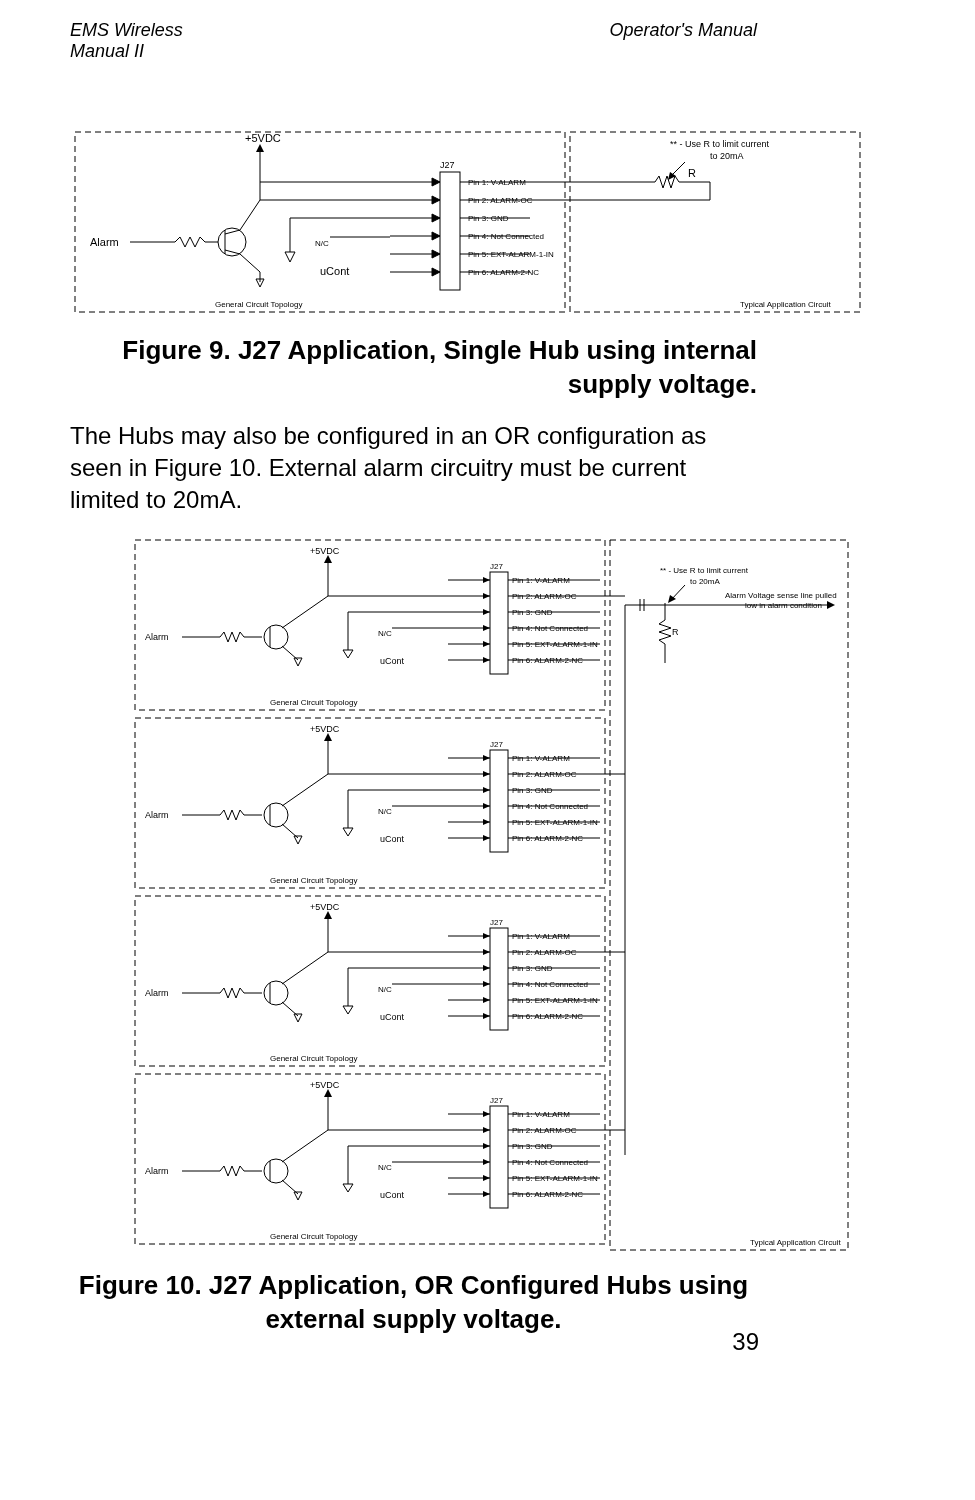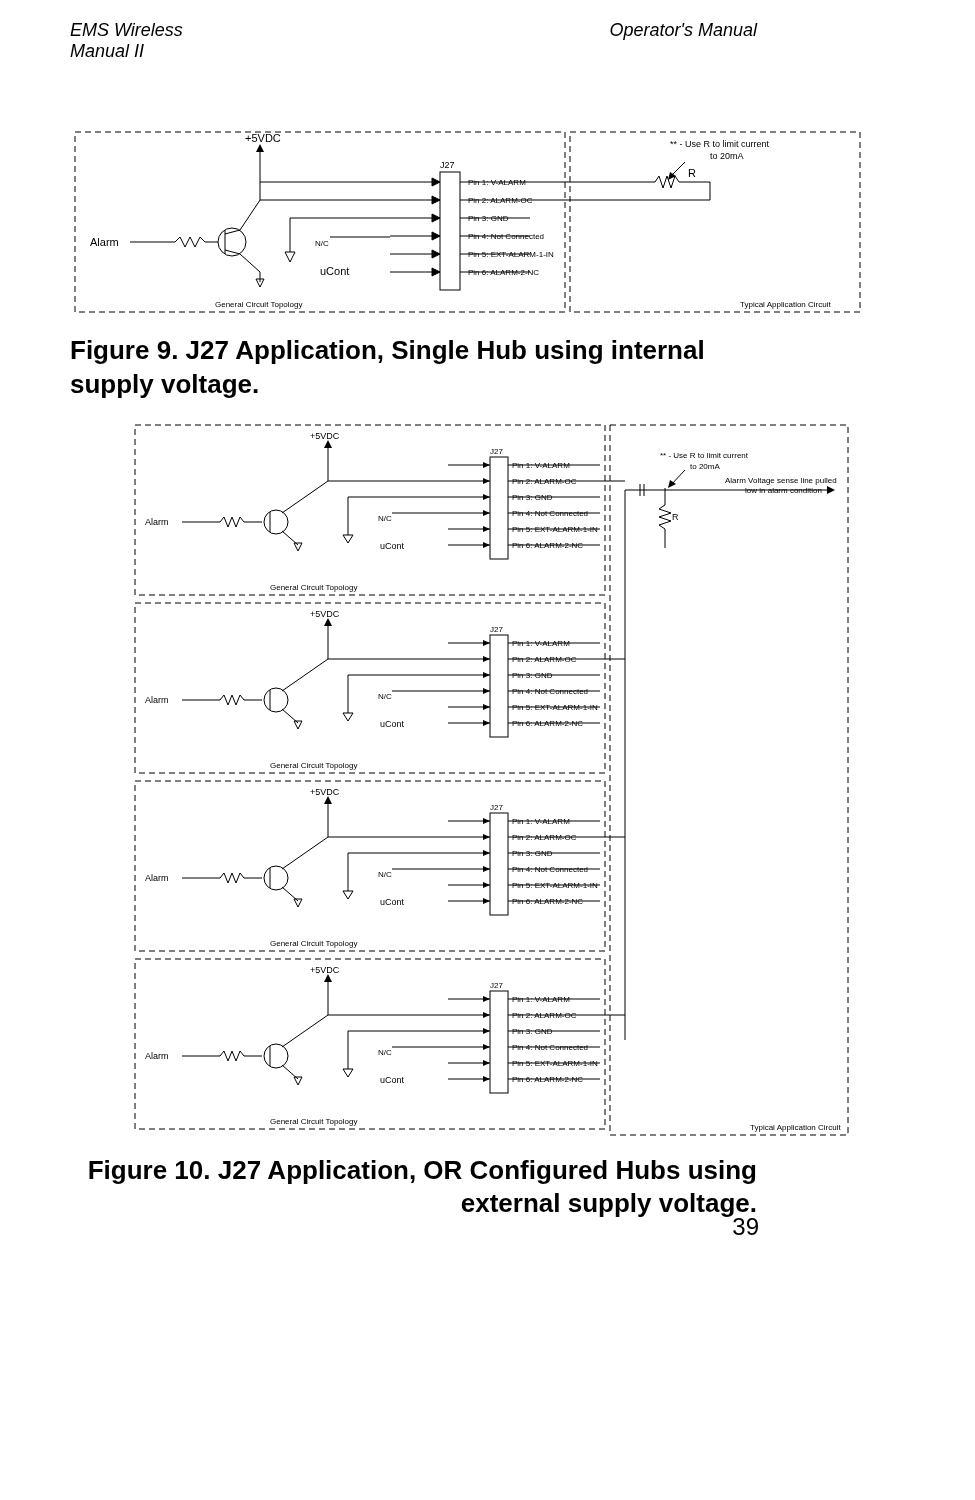--- a/index.html
+++ b/index.html
@@ -18,28 +18,28 @@
   .header {
     display: flex;
     justify-content: space-between;
     font-style: italic;
     font-size: 18px;
     margin-bottom: 60px;
   }
   .header-left { text-align: left; }
   .header-right { }
   .figure-caption {
-    text-align: left;
+    text-align: right;
     font-weight: bold;
     font-size: 26px;
     margin: 12px 0 18px 0;
     line-height: 1.3;
   }
   .figure-caption2 {
-    text-align: right;
+    text-align: center;
     font-weight: bold;
     font-size: 26px;
     margin: 14px 0 10px 0;
     line-height: 1.3;
   }
   .body-text {
     font-size: 24px;
     line-height: 1.35;
     margin: 0 0 18px 0;
   }
@@ -160,20 +160,21 @@
       <line x1="640" y1="78" x2="460" y2="78" class="solid"></line>
 
       <line x1="615" y1="40" x2="600" y2="55" class="solid"></line>
       <polygon points="598,58 600,50 606,54" fill="#000"></polygon>
       <text x="670" y="185" class="lbl tiny">Typical Application Circuit</text>
     </svg>
   </div>
 
   <div class="figure-caption">Figure 9. J27 Application, Single Hub using internal supply voltage.</div>
 
+  <p class="body-text">The Hubs may also be configured in an OR configuration as seen in Figure 10.  External alarm circuitry must be current limited to 20mA.</p>
 
   <div class="diagram" style="width:720px;height:720px;margin-left:60px;">
     <svg width="720" height="720">
 
       <rect x="480" y="5" width="238" height="710" class="dash"></rect>
       <text x="620" y="710" class="lbl tiny">Typical Application Circuit</text>
 
       <text x="530" y="38" class="lbl tiny">** - Use R to limit current</text>
       <text x="560" y="49" class="lbl tiny">to 20mA</text>
 

